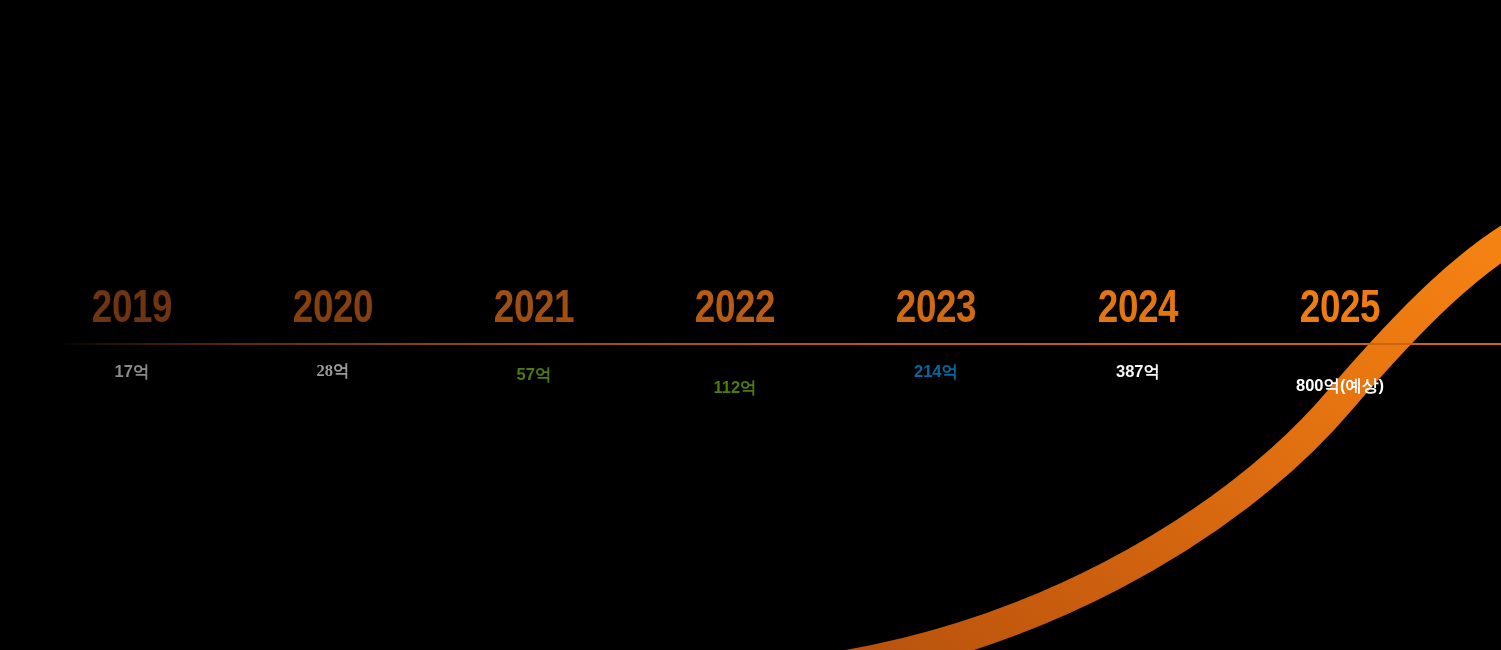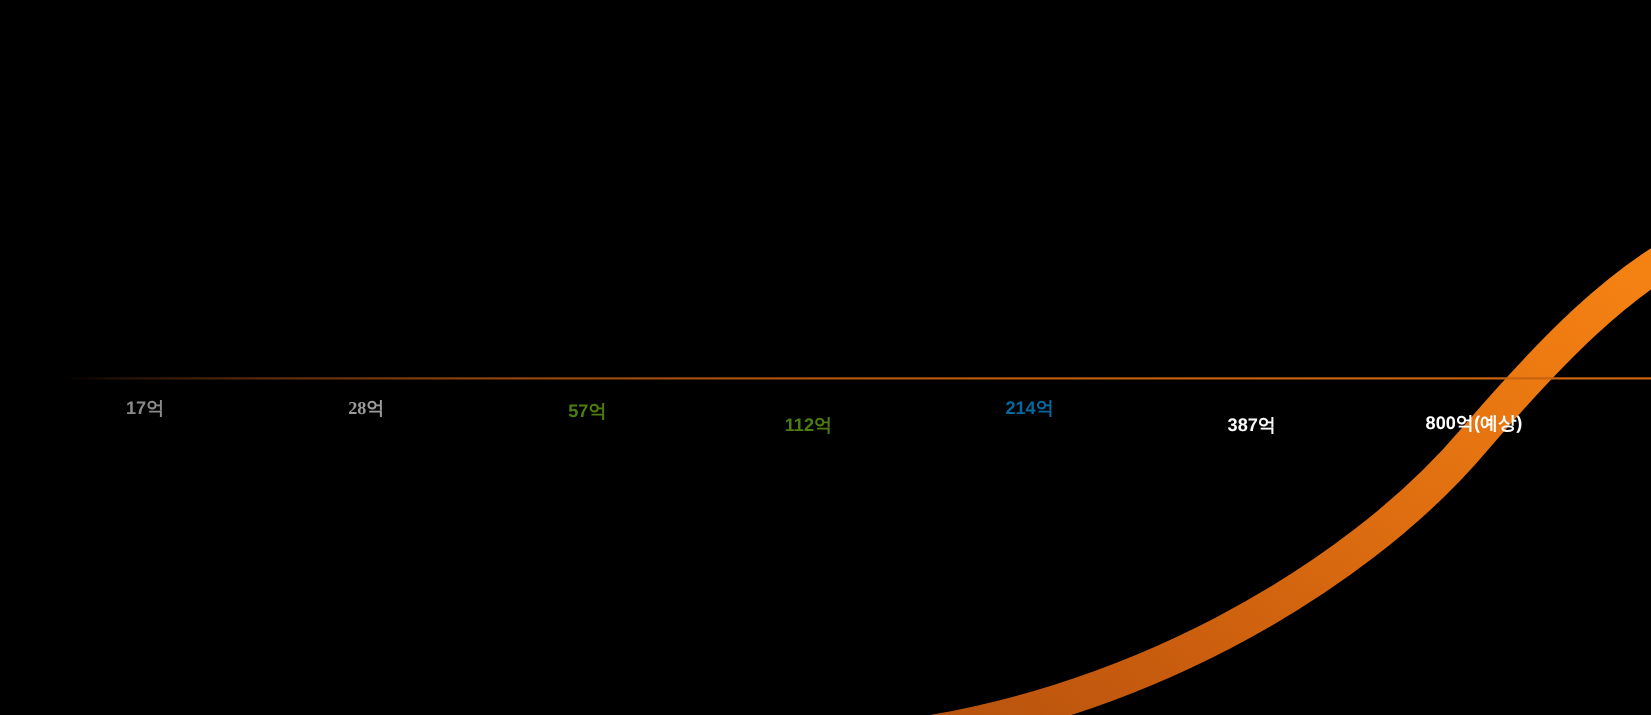--- a/index.html
+++ b/index.html
@@ -100,39 +100,62 @@
         <stop offset="0.80" stop-color="#ec7a11"></stop>
         <stop offset="1" stop-color="#f58313"></stop>
       </linearGradient>
     </defs>
     <path d="M 800 672 C 1020 648 1230 530 1340 400 C 1420 307 1470 262 1520 232" fill="none" stroke="url(#curveGrad)" stroke-width="31" stroke-linecap="butt"></path>
   </svg>
 
   <div id="axis-line"></div>
 
   <div id="timeline">
+    <div class="year-row">
+      <div class="tick" style="left:132px;">
+        <span class="tick-year" style="color:#6f3410;">2019</span>
+      </div>
+      <div class="tick" style="left:333px;">
+        <span class="tick-year" style="color:#84400f;">2020</span>
+      </div>
+      <div class="tick" style="left:534px;">
+        <span class="tick-year" style="color:#a04f12;">2021</span>
+      </div>
+      <div class="tick" style="left:735px;">
+        <span class="tick-year" style="color:#b85c13;">2022</span>
+      </div>
+      <div class="tick" style="left:936px;">
+        <span class="tick-year" style="color:#d06a12;">2023</span>
+      </div>
+      <div class="tick" style="left:1138px;">
+        <span class="tick-year" style="color:#e47611;">2024</span>
+      </div>
+      <div class="tick" style="left:1340px;">
+        <span class="tick-year" style="color:#ef7c10;">2025</span>
+      </div>
+    </div>
 
     <div class="value-row">
       <div class="tick" style="left:132px;">
         <span class="tick-value" style="color:#8a8a8a;margin-top:0;">17억</span>
       </div>
       <div class="tick" style="left:333px;">
         <span class="tick-value" style="color:#9b9b9b;margin-top:0;font-family:Liberation Serif, serif;">28억</span>
       </div>
       <div class="tick" style="left:534px;">
         <span class="tick-value" style="color:#4d7c0f;margin-top:3px;">57억</span>
       </div>
       <div class="tick" style="left:735px;">
         <span class="tick-value" style="color:#4d7c0f;margin-top:16px;">112억</span>
       </div>
       <div class="tick" style="left:936px;">
         <span class="tick-value" style="color:#0369a1;margin-top:0;">214억</span>
       </div>
       <div class="tick" style="left:1138px;">
-        <span class="tick-value" style="color:#f7f7f7;margin-top:16px;">387억</span>
+        <span class="tick-value" style="color:#f7f7f7;margin-top:0;">387억</span>
       </div>
       <div class="tick" style="left:1340px;">
         <span class="tick-value" style="color:#ffffff;margin-top:14px;">800억(예상)</span>
       </div>
     </div>
   </div>
 
 </div>
 
 </body></html>

